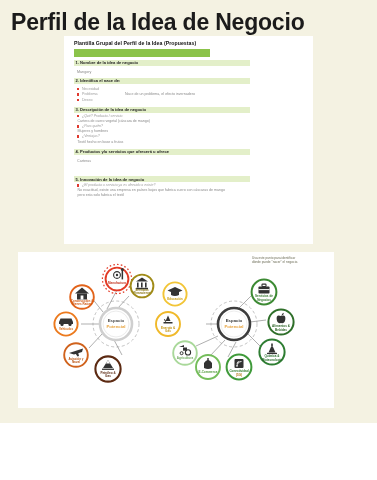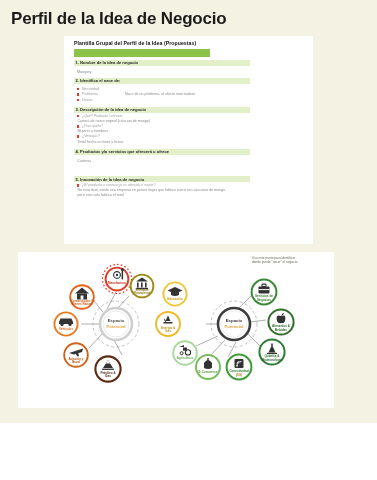--- a/index.html
+++ b/index.html
@@ -6,21 +6,21 @@
   body{
     width:377px;height:480px;background:#ffffff;
     font-family:"Liberation Sans", sans-serif;
     -webkit-font-smoothing:antialiased;
   }
   .page{position:relative;width:377px;height:423px;background:#f4f2e2;overflow:hidden;}
 
   
   .title{
     position:absolute;left:11px;top:9px;
-    font-size:17px;font-weight:700;color:#1b1b1b;letter-spacing:-0.2px;
+    font-size:23px;font-weight:700;color:#1b1b1b;letter-spacing:-0.2px;
     white-space:nowrap;
   }
 
   
   .doc{
     position:absolute;left:64px;top:36px;width:249px;height:208px;
     background:#ffffff;
   }
   .doc-inner{position:absolute;left:10px;top:4px;width:176px;}
   .doc-h{

